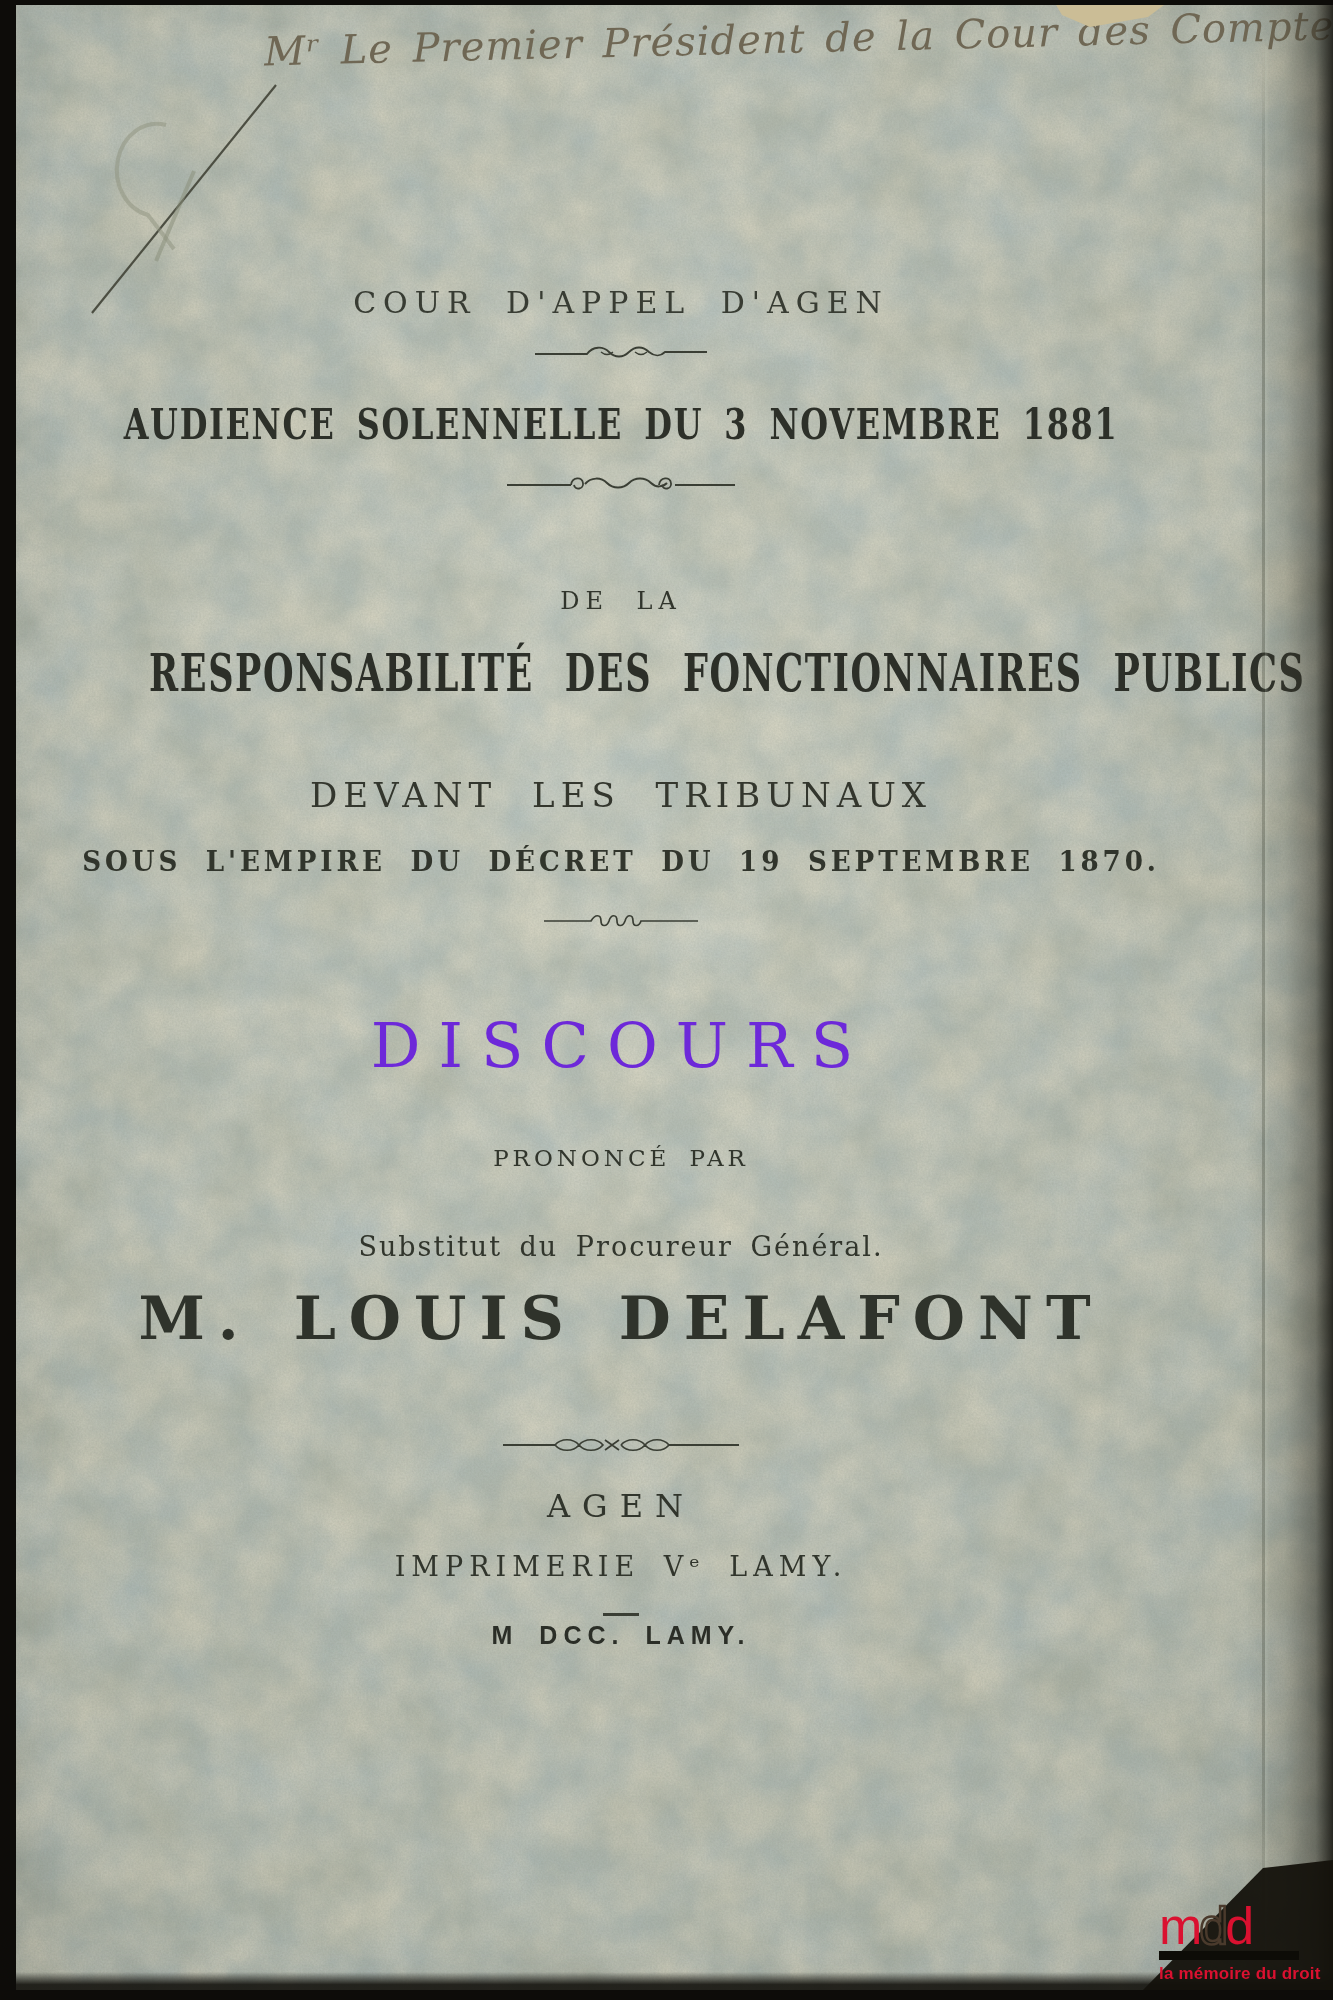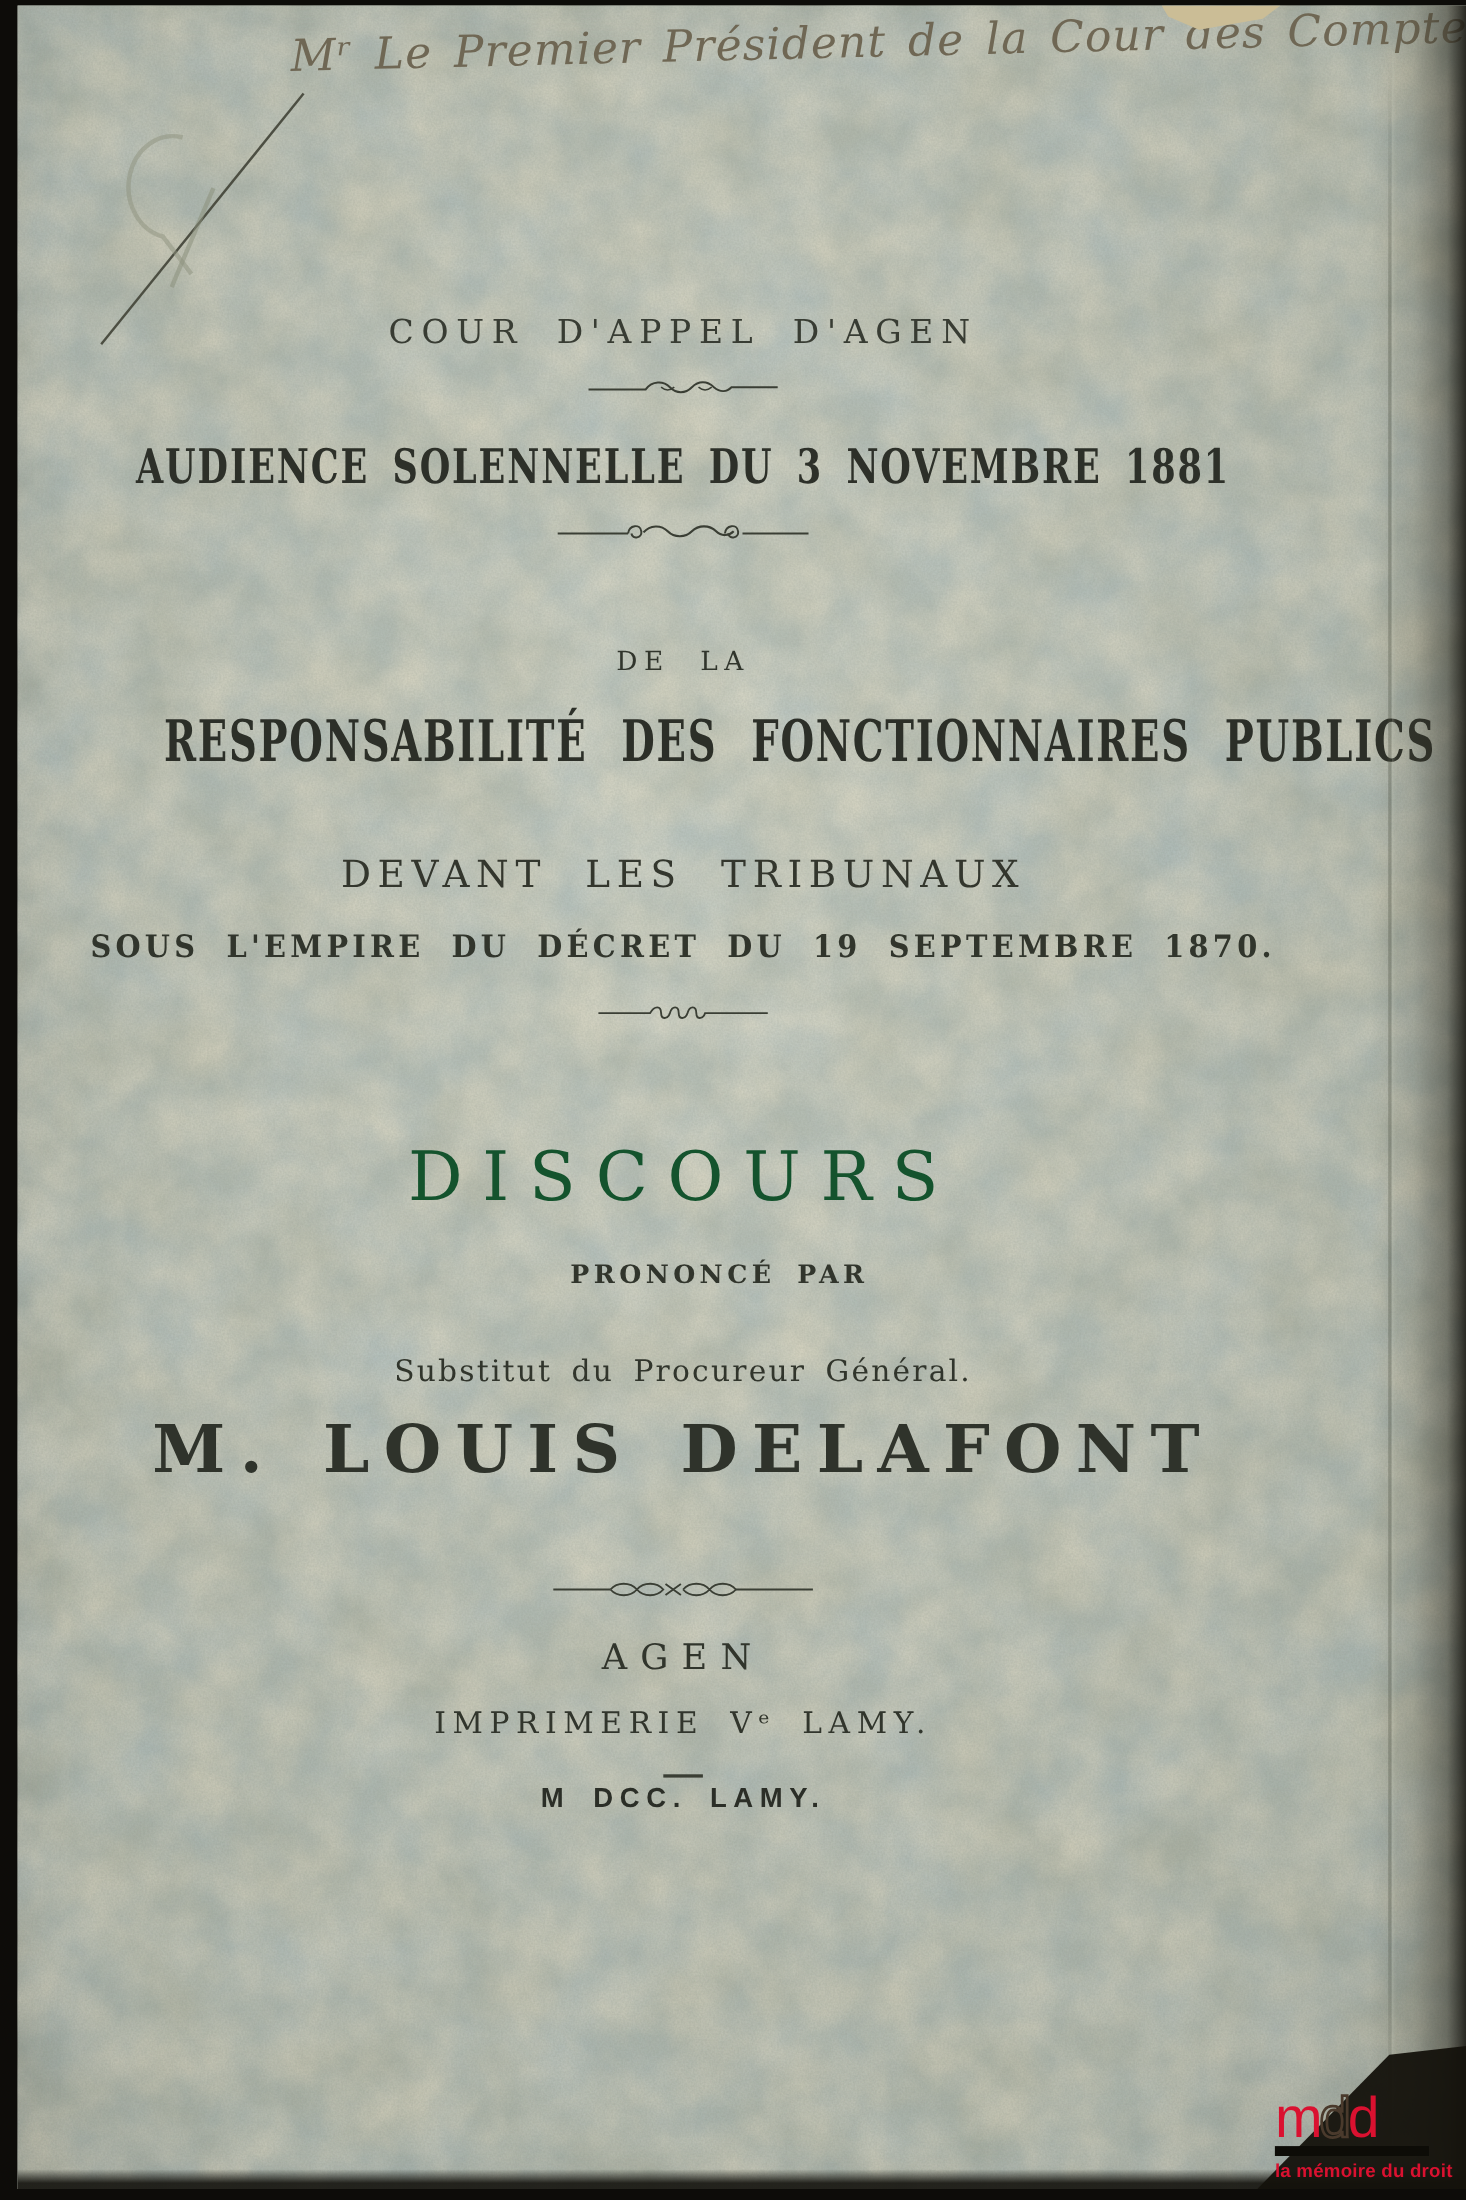--- a/index.html
+++ b/index.html
@@ -41,22 +41,22 @@
   .row{position:absolute;left:0;width:100%;text-align:center;color:#31352c;white-space:nowrap;}
 
   .court      {top:280px;font-size:30px;letter-spacing:7px;word-spacing:13px;color:#383c33;}
   .audience   {top:396px;font-size:38px;font-weight:bold;letter-spacing:2px;word-spacing:10px;
                transform:scale(.84,1.14);color:#2d3029;}
   .dela       {top:582px;font-size:24px;letter-spacing:6px;word-spacing:14px;}
   .maintitle  {top:642px;font-size:45px;font-weight:bold;letter-spacing:2px;word-spacing:22px;
                transform:scale(.78,1.16);color:#2c2f28;}
   .subtitle   {top:758px;font-size:34px;letter-spacing:6px;word-spacing:18px;color:#33362d;margin-top:12px;}
   .decree     {top:841px;font-size:27px;font-weight:600;letter-spacing:4px;word-spacing:12px;transform:scale(.97,1.04);}
-  .discours   {top:1004px;font-size:62px;letter-spacing:18px;color:#14532d;margin-top:24px;}
-  .pronon     {top:1140px;font-size:23px;font-weight:700;letter-spacing:4px;word-spacing:8px;padding-left:33px;}
+  .discours   {top:1004px;font-size:62px;letter-spacing:18px;color:#6d28d9;}
+  .pronon     {top:1140px;font-size:23px;font-weight:400;letter-spacing:4px;word-spacing:8px;}
   .author     {top:1278px;font-size:60px;letter-spacing:13px;word-spacing:8px;color:#2f332b;font-weight:bold;}
   .authrole   {top:1226px;font-size:27px;font-weight:400;letter-spacing:2px;word-spacing:7px;}
   .city       {top:1482px;font-size:32px;letter-spacing:12px;}
   .printer    {top:1546px;font-size:27px;letter-spacing:6px;word-spacing:9px;}
   .dateline   {top:1616px;font-family:"Liberation Sans","DejaVu Sans",sans-serif;
                font-size:25px;font-weight:bold;letter-spacing:6px;word-spacing:8px;color:#2b2e27;}
   .orn{position:absolute;left:0;width:100%;text-align:center;}
   .orn svg{display:inline-block;vertical-align:top;}
   .orn1{top:338px;} .orn2{top:468px;} .orn3{top:908px;} .orn4{top:1430px;}
   .minidash{position:absolute;top:1596px;left:0;width:100%;text-align:center;}

